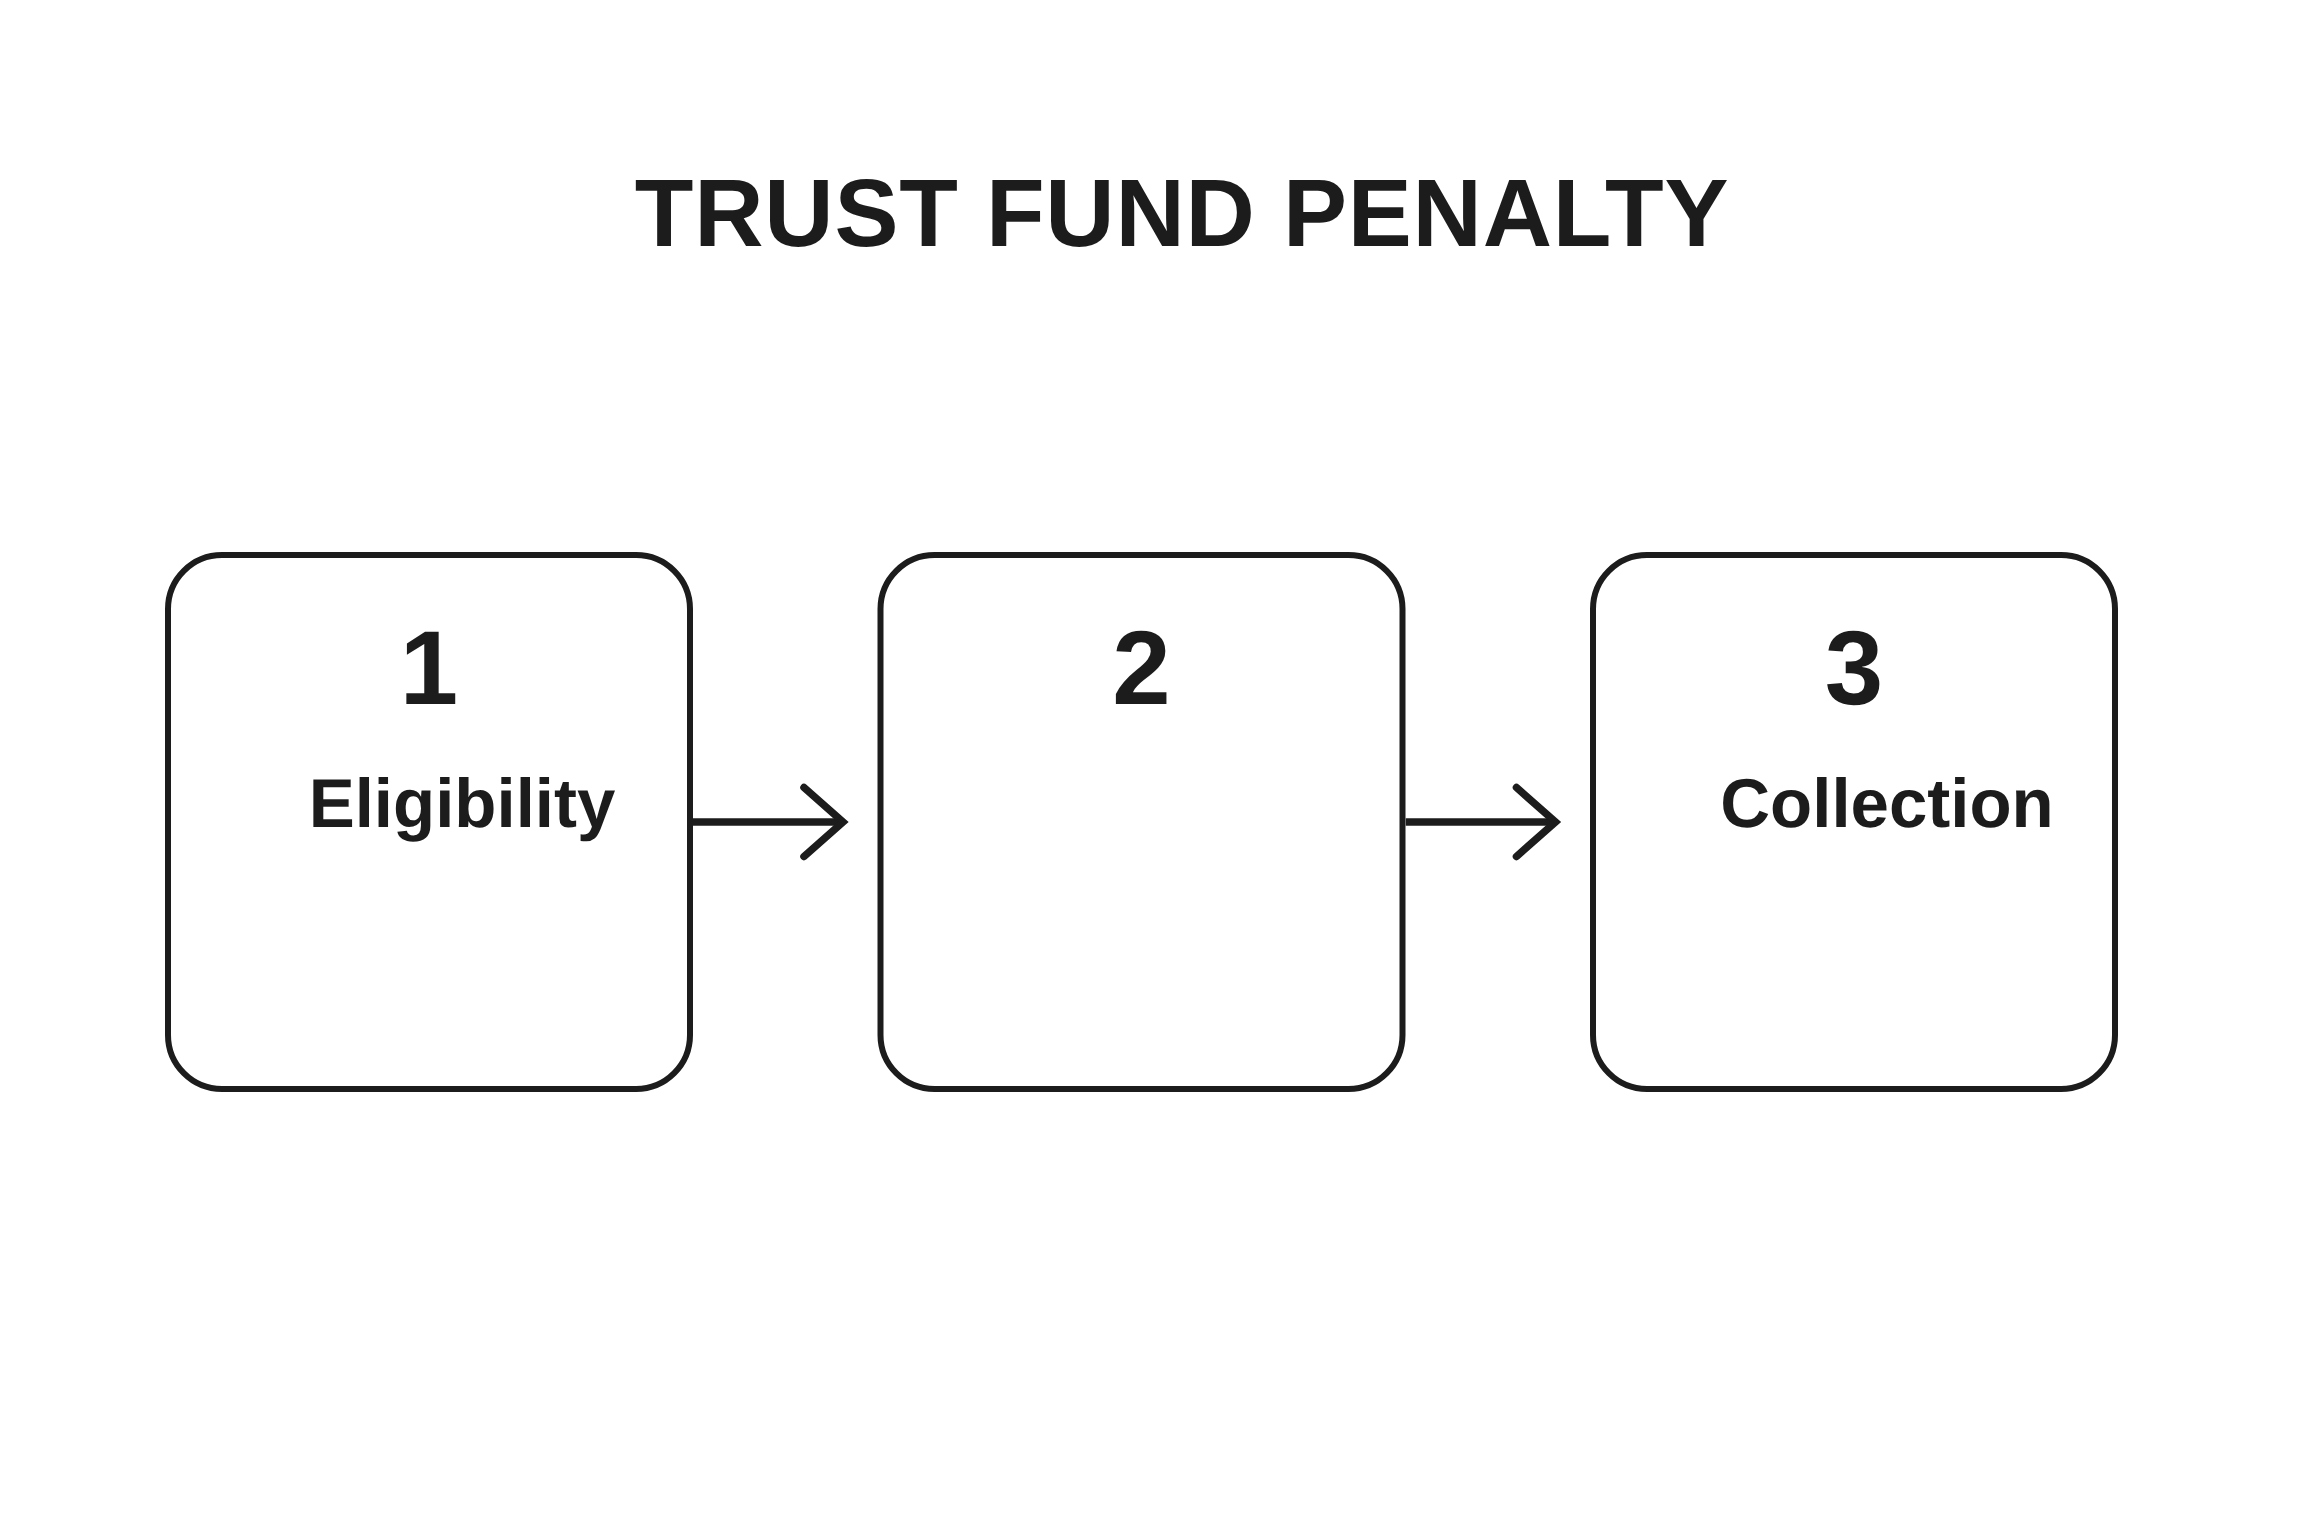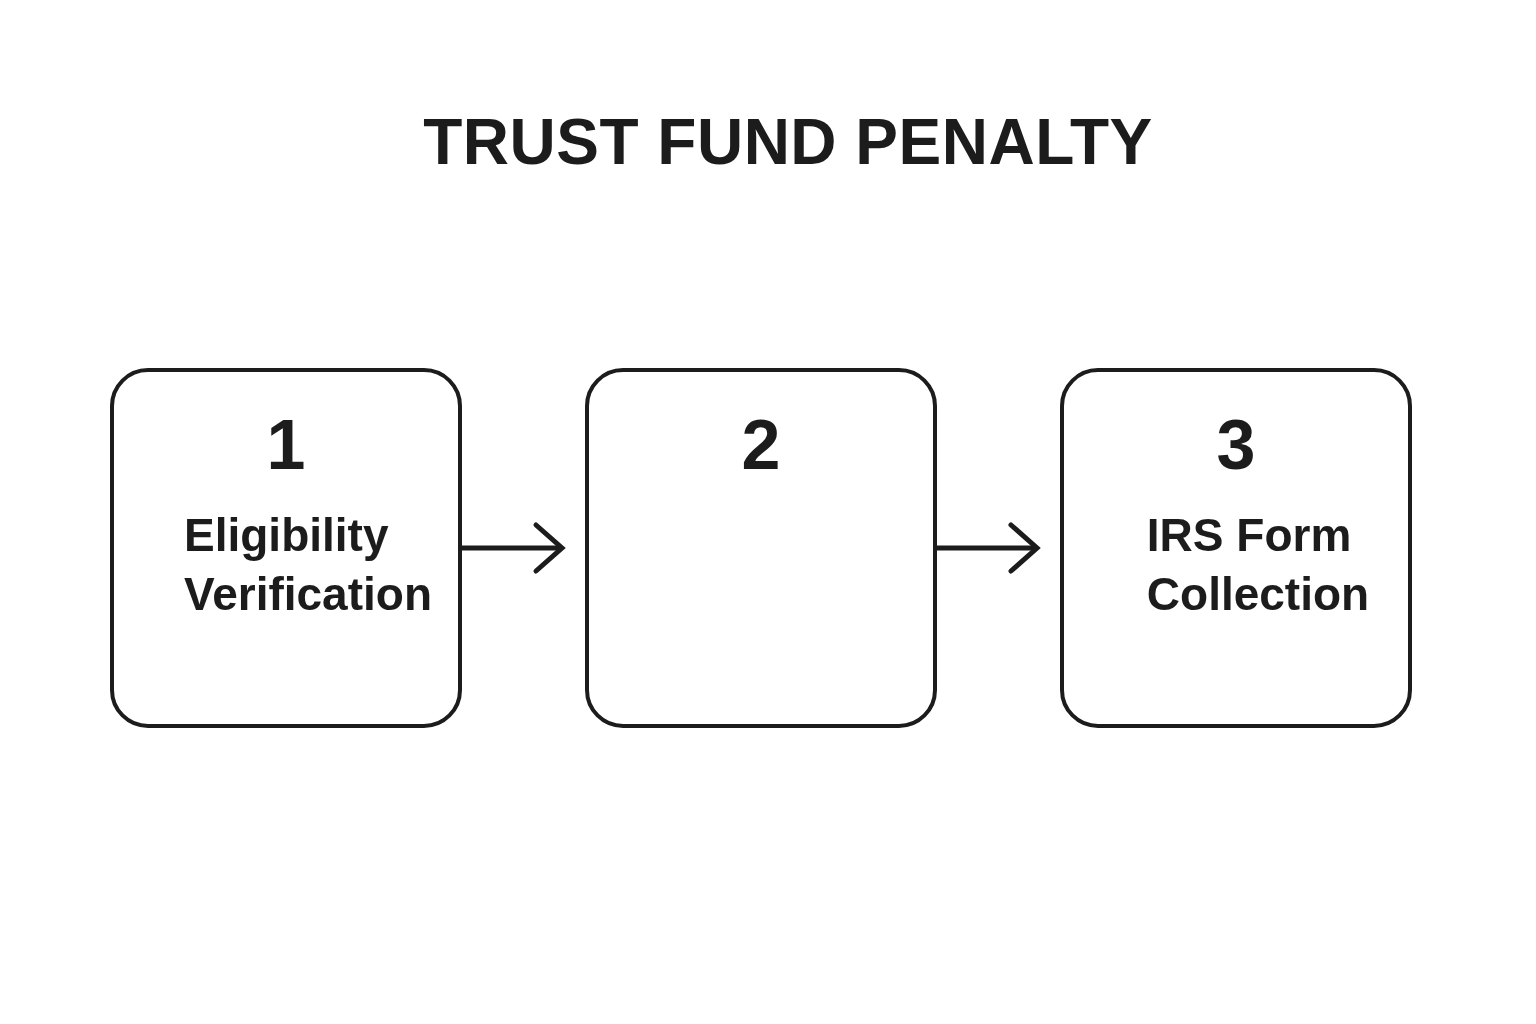--- a/index.html
+++ b/index.html
@@ -53,21 +53,21 @@
     font-size: 70px;
     font-weight: 700;
     line-height: 70px;
     color: #1c1c1c;
   }
   .step-label {
     margin-top: 26px;
     font-size: 46px;
     font-weight: 700;
     line-height: 59px;
-    text-align: left;
+    text-align: center;
     color: #1c1c1c;
     margin-left: 44px;
   }
   .arrow-cell {
     width: 123px;
     height: 360px;
     display: flex;
     align-items: center;
     justify-content: flex-start;
   }
@@ -83,21 +83,20 @@
   <div class="title">
     <div>TRUST FUND PENALTY</div>
   </div>
 
   <div class="flow-row">
 
     <div class="step-box">
       <div class="step-number">1</div>
       <div class="step-label">
         <div>Eligibility</div>
-        <div>Verification</div>
       </div>
     </div>
 
     <div class="arrow-cell">
       <svg width="108" height="62" viewBox="0 0 108 62" xmlns="http://www.w3.org/2000/svg">
         <path d="M0 31 H98" stroke="#1c1c1c" stroke-width="5" fill="none"></path>
         <path d="M74 8 L100 31 L74 54" stroke="#1c1c1c" stroke-width="5" fill="none" stroke-linecap="round" stroke-linejoin="miter"></path>
       </svg>
     </div>
 
@@ -108,19 +107,18 @@
     <div class="arrow-cell">
       <svg width="108" height="62" viewBox="0 0 108 62" xmlns="http://www.w3.org/2000/svg">
         <path d="M0 31 H98" stroke="#1c1c1c" stroke-width="5" fill="none"></path>
         <path d="M74 8 L100 31 L74 54" stroke="#1c1c1c" stroke-width="5" fill="none" stroke-linecap="round" stroke-linejoin="miter"></path>
       </svg>
     </div>
 
     <div class="step-box">
       <div class="step-number">3</div>
       <div class="step-label">
-        <div>IRS Form</div>
         <div>Collection</div>
       </div>
     </div>
 
   </div>
 </div>
 
 </body></html>

